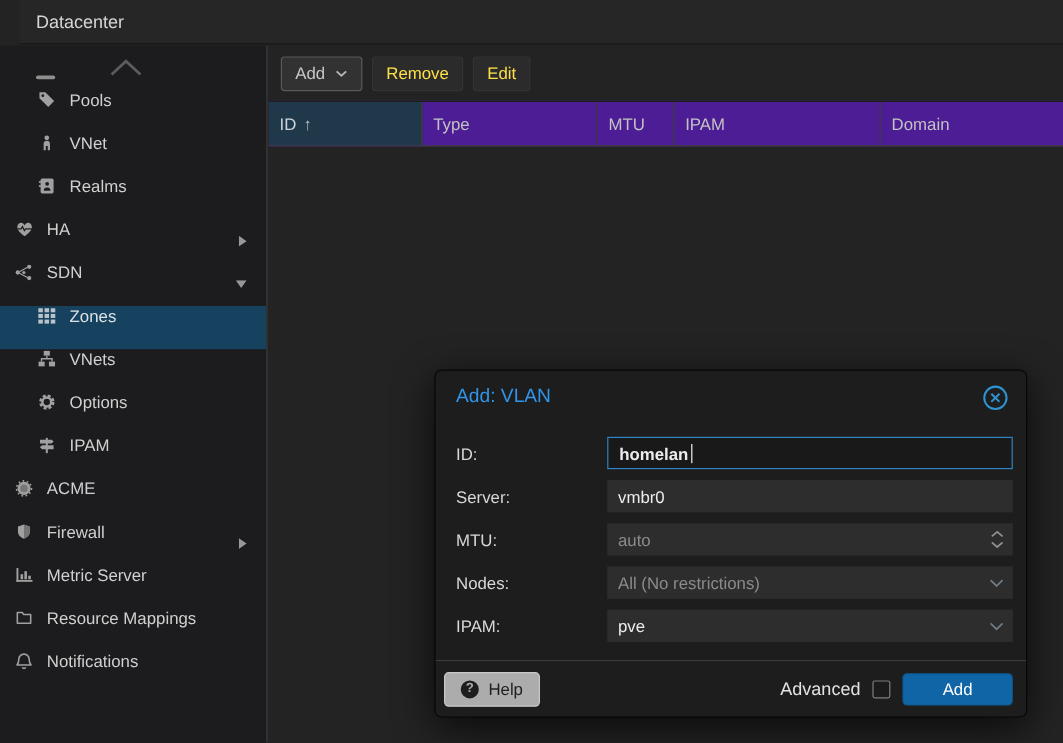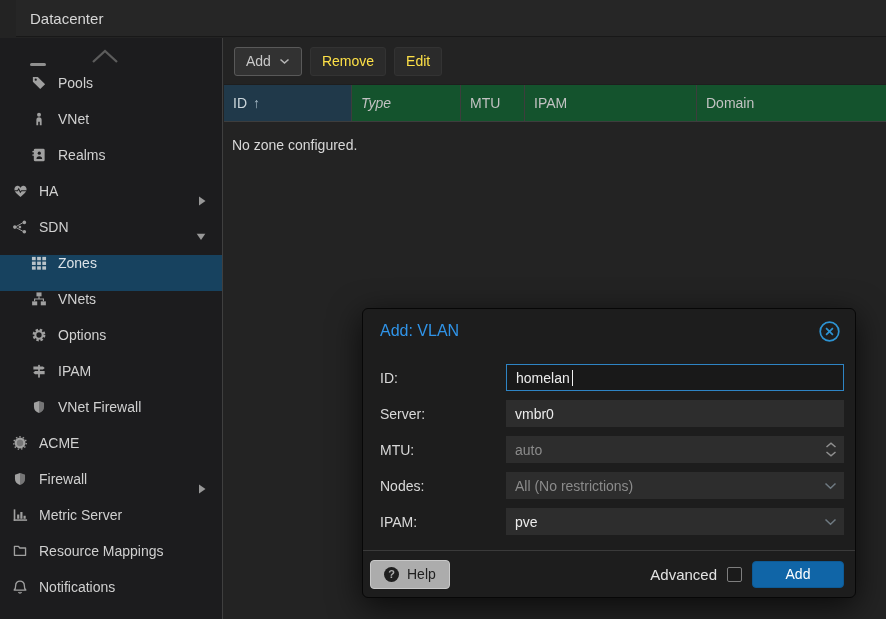--- a/index.html
+++ b/index.html
@@ -47,30 +47,30 @@
   .toolbar { height:46px; display:flex; align-items:center; padding-left:10px; gap:8px; }
   .btn {
     height:29px; border-radius:3px; font-size:14px;
     display:flex; align-items:center; padding:0 11px; cursor:pointer;
     font-family:inherit;
   }
   .btn.add { background:#323232; border:1px solid #595959; color:#c8c8c8; gap:8px; }
   .btn.disabled { background:#2b2b2b; border:1px solid #333333; color:#fde047; cursor:default; }
 
   .grid-head {
-    height:38px; display:flex; background:#14532d;
+    height:38px; display:flex; background:#4c1d95;
     border-top:1px solid #1e1e1e; border-bottom:1px solid #3d3d3d;justify-content:space-between;
   }
   .gcell {
     display:flex; align-items:center; padding-left:9px;
     border-right:1px solid #3d3d3d; color:#c2c2c2; cursor:pointer;
   }
   .gcell.sorted { background:#20394a; color:#ccd6db; }
   .gcell .sortarrow { margin-left:6px; color:#a9bcc8; font-size:14px; }
-  .c-id{width:128px;} .c-type{width:109px;font-style:italic;} .c-mtu{width:64px;} .c-ipam{width:172px;} .c-domain{flex:1; border-right:none;}
+  .c-id{width:128px;} .c-type{width:146px;} .c-mtu{width:64px;} .c-ipam{width:172px;} .c-domain{flex:1; border-right:none;}
   .grid-body { padding:15px 0 0 8px; color:#d8d8d8; }
 
   
   .dialog {
     position:absolute; left:362px; top:308px; width:494px; height:290px;
     background:#1d1d1d; border:1px solid #070707; border-radius:6px;
     box-shadow:0 8px 32px rgba(0,0,0,.7); z-index:10;
   }
   .dlg-head {
     height:42px; display:flex; align-items:center; justify-content:space-between;
@@ -78,21 +78,21 @@
   }
   .dlg-title { color:#3094e8; font-size:16px; }
   .dlg-close { display:flex; cursor:pointer; }
   .dlg-body { padding:13px 11px 0 17px; }
   .frow { display:flex; align-items:center; margin-bottom:9px; }
   .frow .flabel { width:126px; flex:0 0 126px; color:#d8d8d8; }
   .fld {
     flex:1; height:27px; background:#2d2d2d; display:flex; align-items:center;
     padding:0 9px; color:#ececec; position:relative; cursor:text;
   }
-  .fld.focused { background:#191919; border:1px solid #2e84c4; }
+  .fld.focused { background:#191919; border:1px solid #2e84c4;font-weight:bold; }
   .fld .ph { color:#8b8b8b; }
   .fld .trigger { position:absolute; right:7px; top:0; bottom:0; display:flex; flex-direction:column; justify-content:center; gap:3px; cursor:pointer; }
   .caret { display:inline-block; width:1.5px; height:16px; background:#f2f2f2; margin-left:2px; }
 
   .dlg-foot {
     position:absolute; left:0; right:0; bottom:0; height:47px;
     border-top:1px solid #3a3a3a; display:flex; align-items:center;
     padding:0 11px 0 7px;
   }
   .help-btn {
@@ -233,29 +233,20 @@
     <li class="child">
       <span class="ic">
         <svg width="16" height="16" viewBox="0 0 17 17" fill="#a0a0a0">
             <rect x="7.6" y="2" width="1.8" height="13.5"></rect>
             <path d="M2.5 3.6h10.2l1.9 1.7-1.9 1.7H2.5Z"></path>
             <path d="M14.5 8.6H4.3L2.4 10.3l1.9 1.7h10.2Z"></path>
           </svg>
       </span>
       <span>IPAM</span>
     </li>
-    <li class="child">
-      <span class="ic">
-        <svg width="14" height="16" viewBox="0 0 17 17">
-            <path d="M8.5 1.2 14.6 3.4v5.1c0 3.6-2.4 6-6.1 7.3-3.7-1.3-6.1-3.7-6.1-7.3V3.4Z" fill="#a0a0a0"></path>
-            <path d="M8.5 1.2 14.6 3.4v5.1c0 3.6-2.4 6-6.1 7.3Z" fill="#1c1c1e" opacity="0.32"></path>
-          </svg>
-      </span>
-      <span>VNet Firewall</span>
-    </li>
     <li>
       <span class="ic">
         <svg width="16" height="16" viewBox="0 0 17 17">
             <circle cx="8.5" cy="8.5" r="5.8" fill="#a0a0a0"></circle>
             <circle cx="8.5" cy="8.5" r="6.6" fill="none" stroke="#a0a0a0" stroke-width="1.5" stroke-dasharray="1.5 2.2"></circle>
             <circle cx="8.5" cy="8.5" r="3.4" fill="#1c1c1e" opacity="0.3"></circle>
           </svg>
       </span>
       <span>ACME</span>
     </li>
@@ -335,23 +326,20 @@
       <span>MTU</span>
     </div>
     <div class="gcell c-ipam">
       <span>IPAM</span>
     </div>
     <div class="gcell c-domain">
       <span>Domain</span>
     </div>
   </div>
 
-  <div class="grid-body">
-    <span>No zone configured.</span>
-  </div>
 </main>
 
 <div class="dialog">
   <div class="dlg-head">
     <span class="dlg-title">Add: VLAN</span>
     <span class="dlg-close">
       <svg width="23" height="23" viewBox="0 0 23 23">
           <circle cx="11.5" cy="11.5" r="9.3" fill="none" stroke="#2d93d2" stroke-width="1.7"></circle>
           <path d="M8.1 8.1l6.8 6.8M14.9 8.1l-6.8 6.8" stroke="#2d93d2" stroke-width="1.7"></path>
         </svg>

